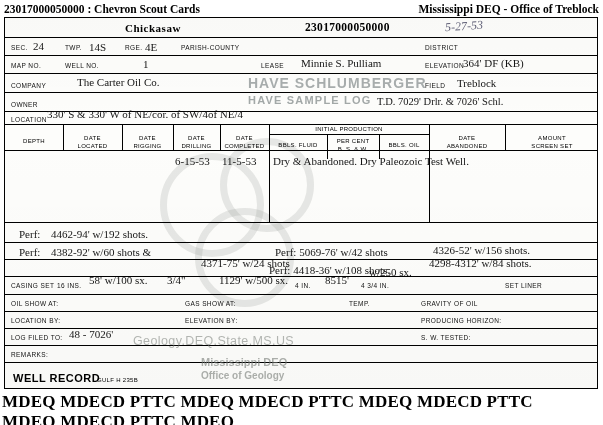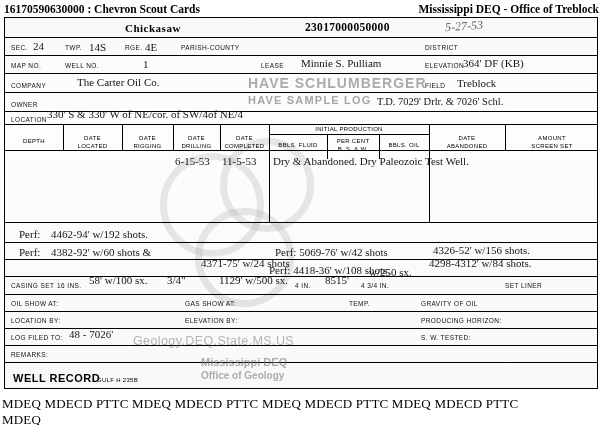--- a/index.html
+++ b/index.html
@@ -227,32 +227,32 @@
     left: 0;
     top: 398px;
     width: 555px;
     height: 27px;
     display: flex;
     align-items: center;
     justify-content: space-between;
     padding: 0 2px;
     box-sizing: border-box;
     font-family: "Liberation Serif", serif;
-    font-size: 13px;
-    font-weight: normal;
+    font-size: 17px;
+    font-weight: bold;
     letter-spacing: .2px;
   }
 </style>
 </head>
 <body>
 
 <div class="page">
 
   <div class="topbar">
-    <span class="left">16170590630000 : Chevron Scout Cards</span>
+    <span class="left">23017000050000 : Chevron Scout Cards</span>
     <span class="right">Mississippi DEQ - Office of Treblock</span>
   </div>
 
   <div class="card">
 
     <div class="wm-ring" style="left:155px; top:135px; width:90px; height:90px;"></div>
     <div class="wm-ring" style="left:215px; top:120px; width:80px; height:80px;"></div>
     <div class="wm-ring" style="left:190px; top:190px; width:85px; height:85px;"></div>
 
     <div class="title-row">

